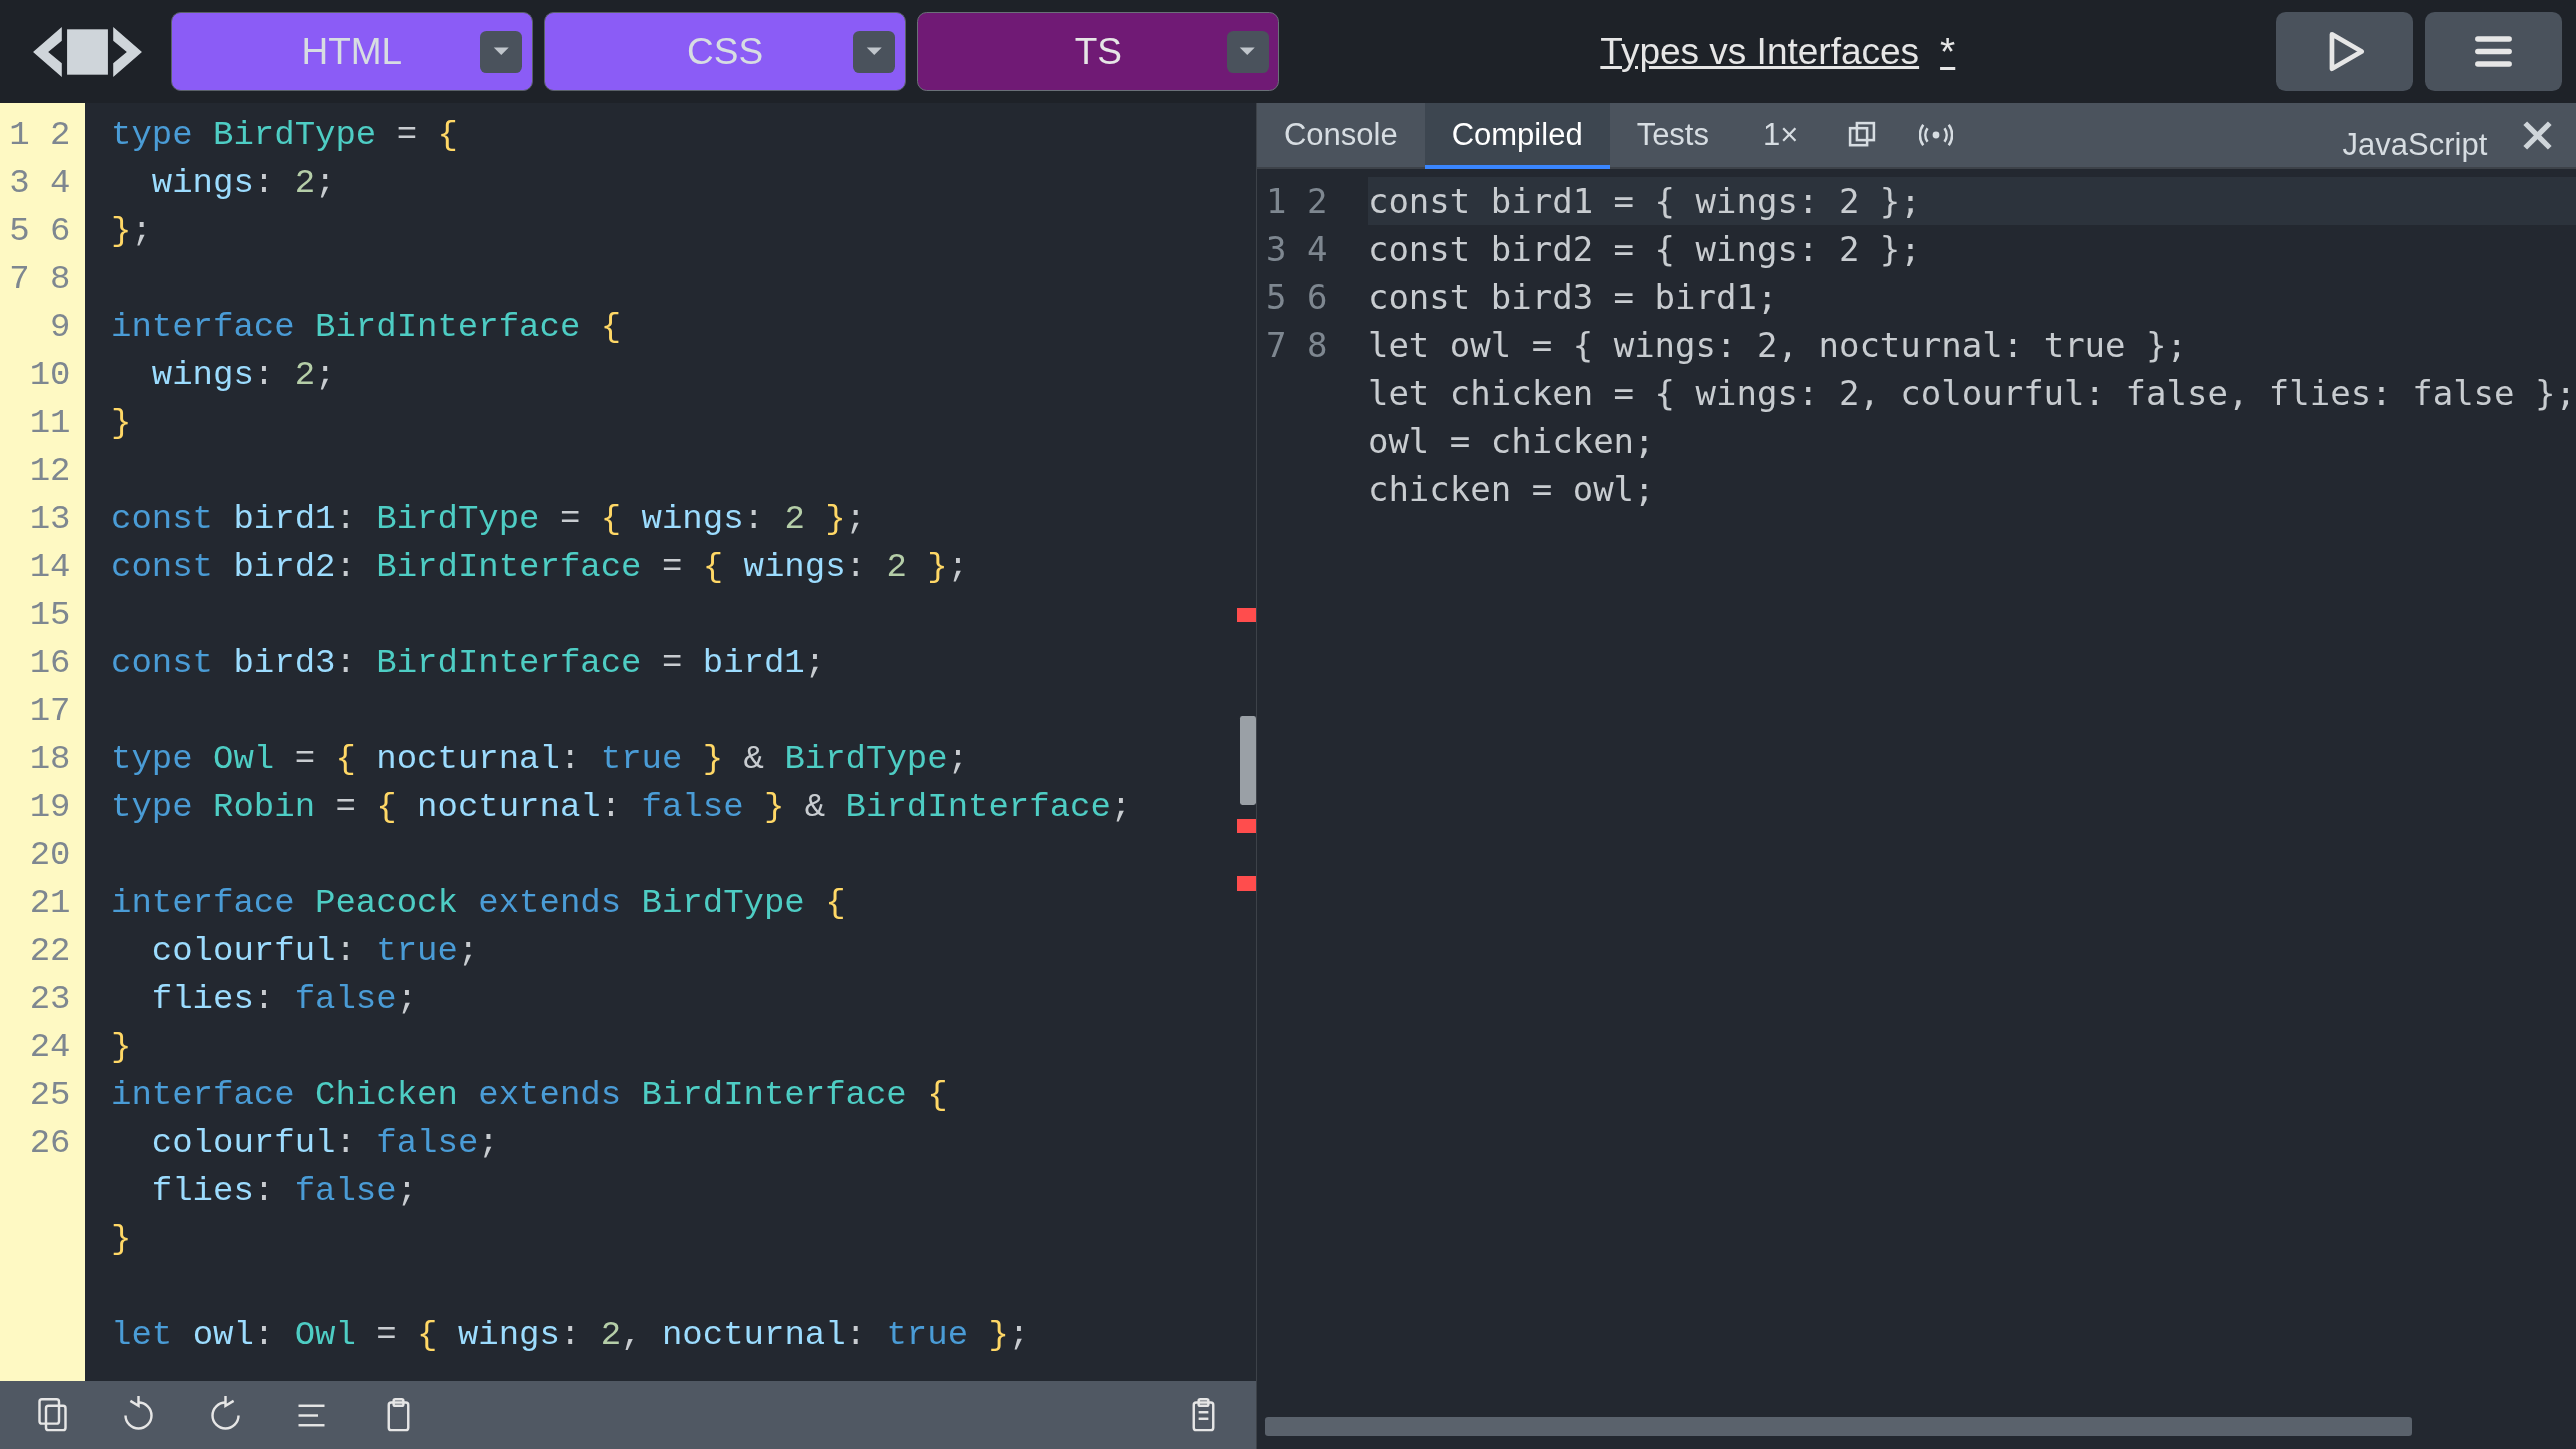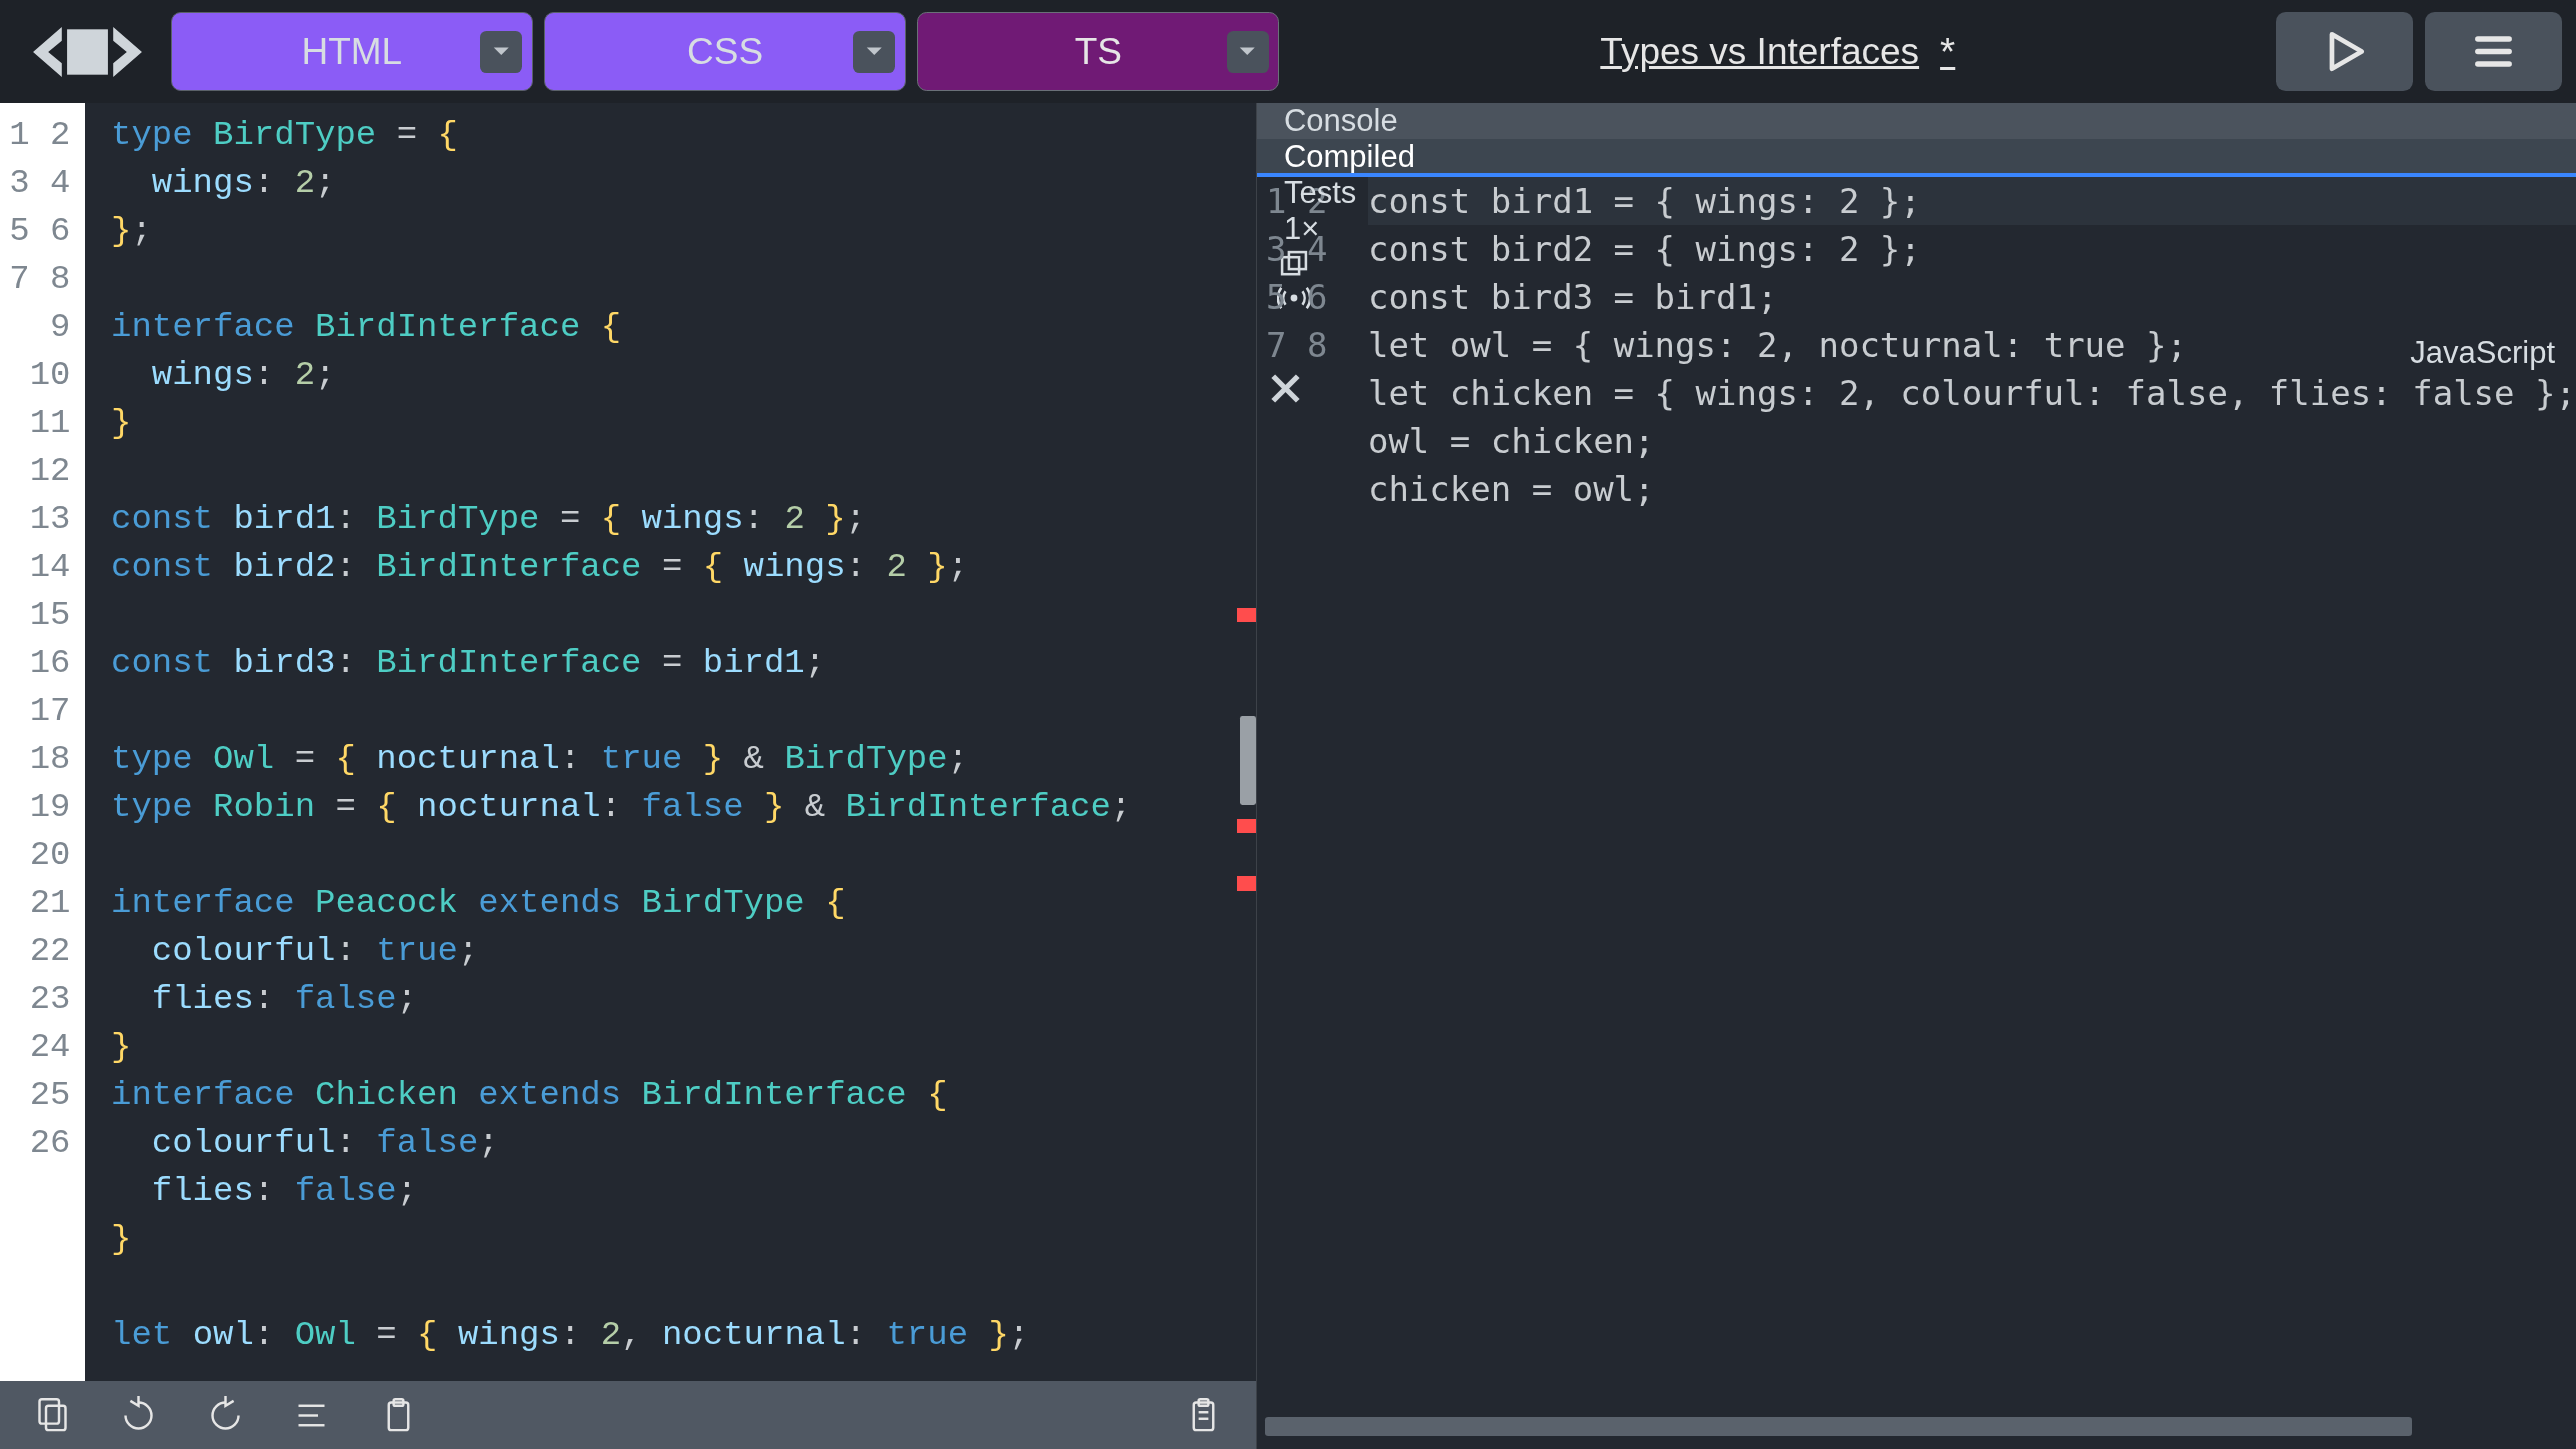--- a/index.html
+++ b/index.html
@@ -86,21 +86,21 @@
 
 
 .main { flex: 1; display: flex; min-height: 0; }
 .left-pane { width: 1306px; display: flex; flex-direction: column; position: relative; background:#232830; }
 .right-pane { flex: 1; display: flex; flex-direction: column; background: #232830; border-left: 1.6px solid #3d4249; }
 
 
 .code-area { flex: 1; display: flex; overflow: hidden; position: relative; }
 .gutter {
   width: 85px;
-  background: #ffffff;
+  background: #fef9c3;
   text-align: right;
   padding: 8px 14.5px 0 0;
   font-family: Consolas, "Courier New", monospace;
   font-size: 34px;
   line-height: 48px;
   color: #7e8790;
   user-select: none;
 }
 .code {
   flex: 1;
@@ -153,21 +153,20 @@
 .bb-btn svg { width: 39px; height: 39px; fill: none; stroke: #e6e6e6; stroke-width: 3; }
 .bb-spacer { flex: 1; }
 
 
 .right-tabs {
   height: 66px;
   background: #4b535d;
   display: flex;
   align-items: stretch;
   border-bottom: 2.4px solid #3d4249;
-  flex-direction: column;
 }
 .rtab {
   padding: 0 27px;
   display: flex;
   align-items: center;
   font-size: 31px;
   color: #d7dde2;
   cursor: pointer;
   position: relative;
 }

